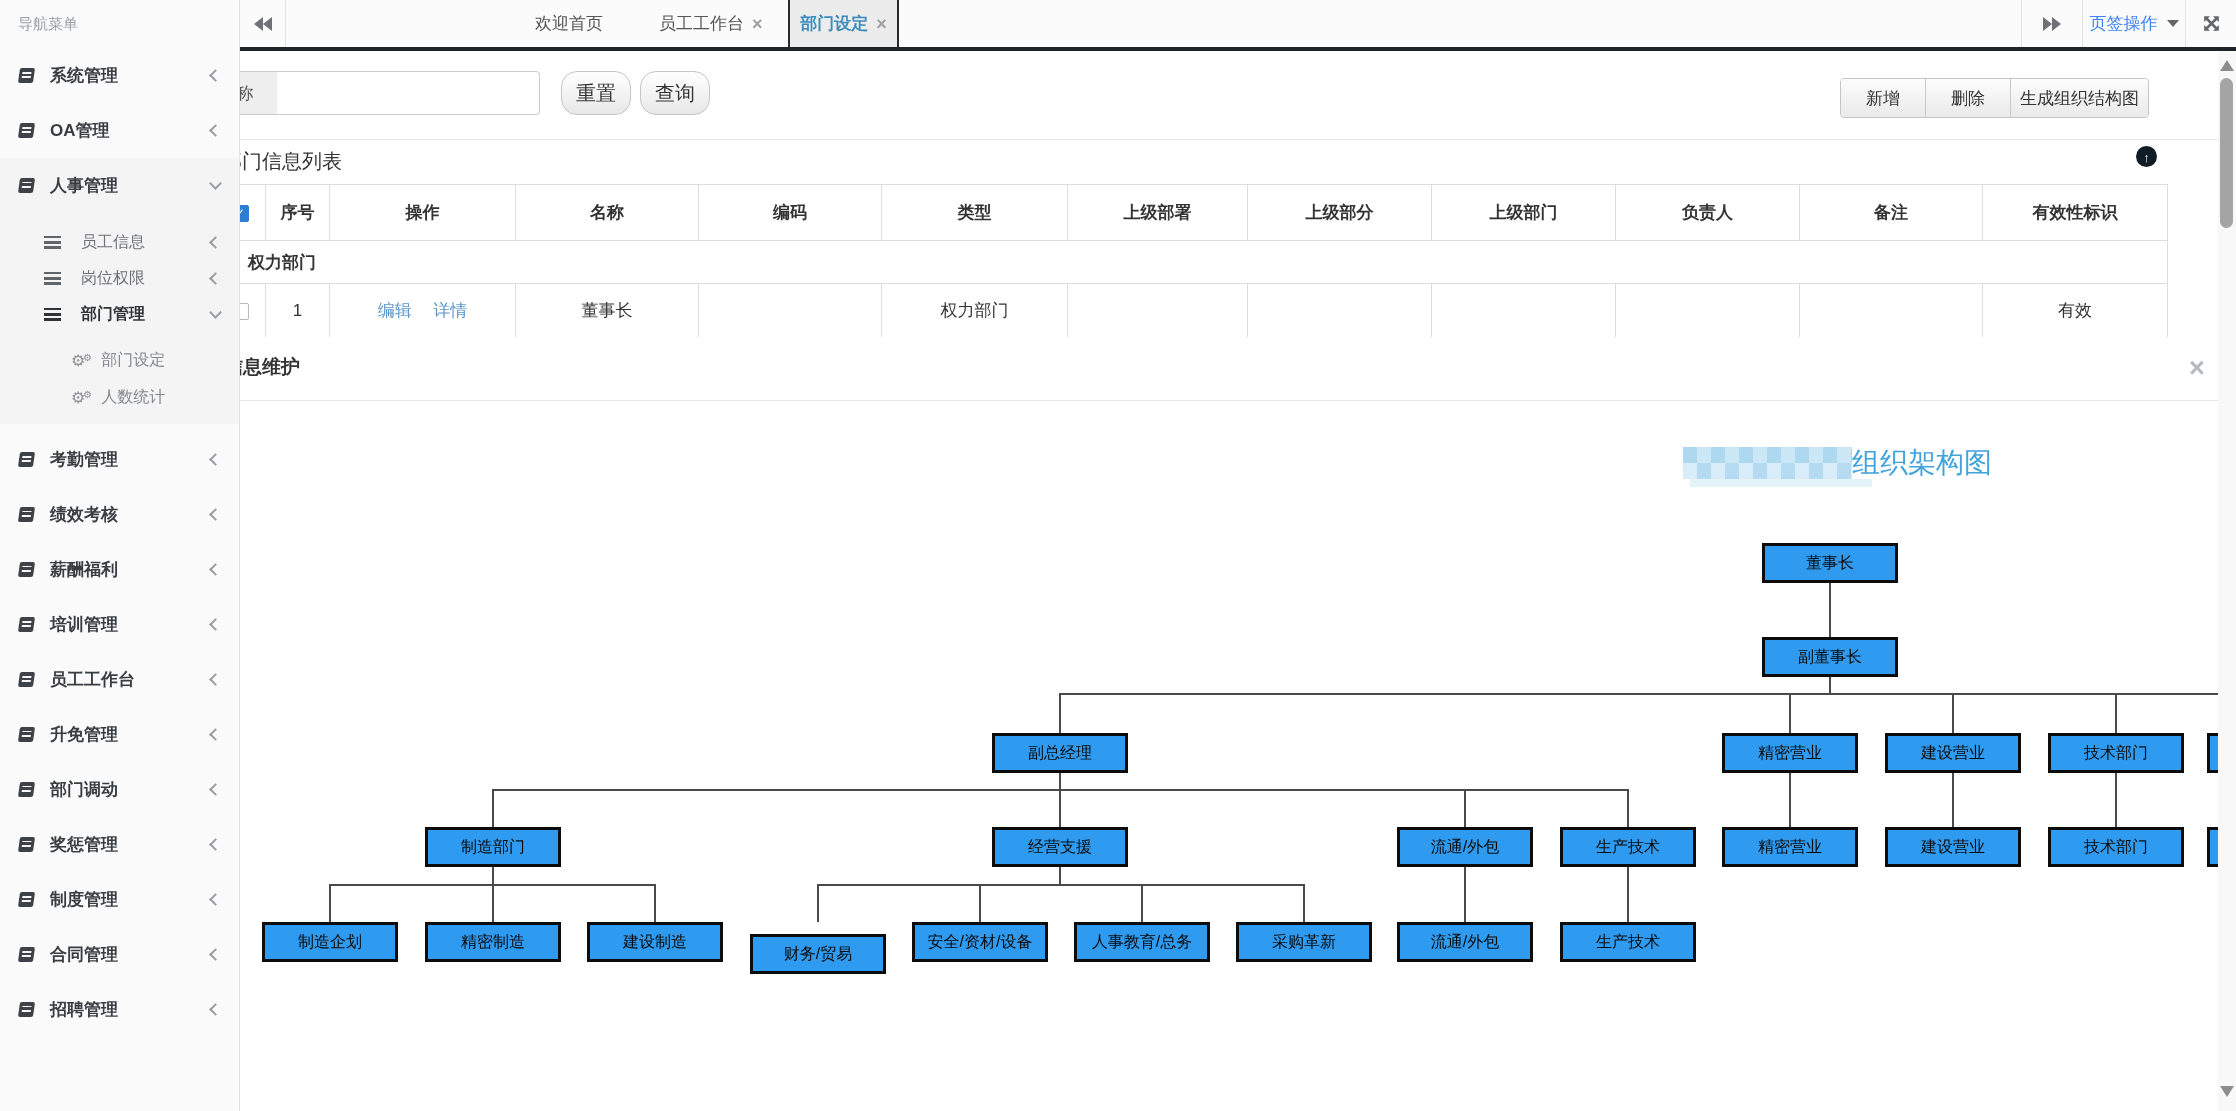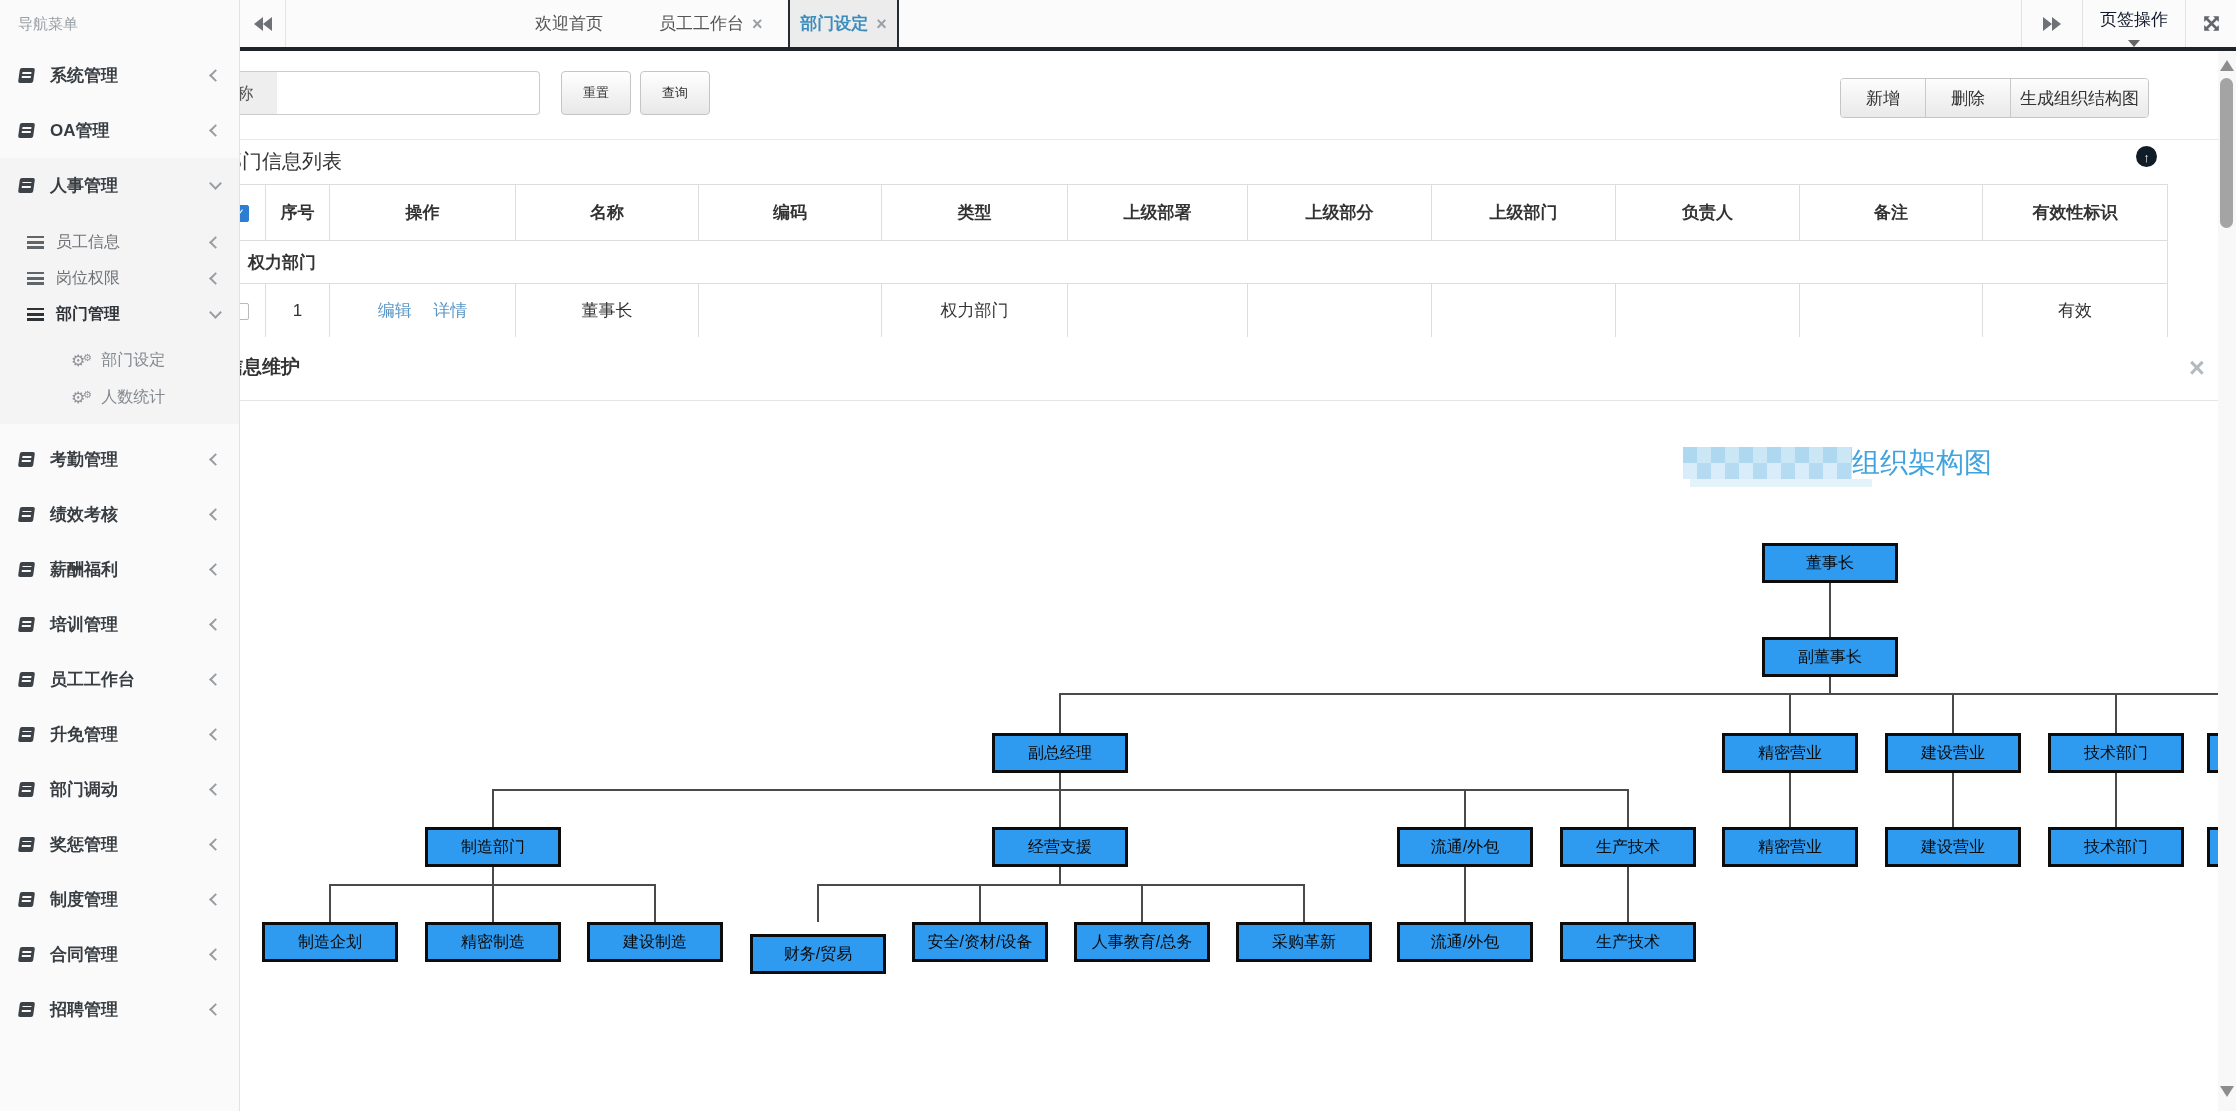--- a/index.html
+++ b/index.html
@@ -15,33 +15,33 @@
   .dtri { width:0; height:0; border-top:7px solid transparent; border-bottom:7px solid transparent; }
   .dtri-l { border-right:9px solid #6e7276; }
   .dtri-r { border-left:9px solid #6e7276; }
   .tab { position:absolute; top:0; height:47px; display:flex; align-items:center; gap:8px;
          padding:0 14px; font-size:17px; color:#555; cursor:pointer; white-space:nowrap; }
   .tab-active { background:#ececec; color:#3c8dbc; font-weight:700;
                 border-left:2px solid #252b31; border-right:2px solid #252b31; }
   .tab-close { font-size:18px; font-weight:700; color:#9aa0a6; line-height:1; }
   .tab-close::before { content:"×"; }
   .tab-ops { position:absolute; left:1843px; top:0; width:102px; height:47px; display:flex;
-             align-items:center; justify-content:flex-end; gap:9px; font-size:17px; color:#0f172a; cursor:pointer;flex-direction:column; }
+             align-items:center; justify-content:center; gap:9px; font-size:17px; color:#3b82f6; cursor:pointer; }
   .caret { width:0; height:0; border-left:6px solid transparent; border-right:6px solid transparent; border-top:7px solid #666; }
   .tab-expand { position:absolute; left:1945px; top:0; width:51px; height:47px; display:flex;
                 align-items:center; justify-content:center; border-left:1px solid #e2e2e2; cursor:pointer; }
 
   
   .sidebar { position:absolute; left:0; top:0; width:240px; height:1111px; background:#fafafa;
              border-right:1px solid #e3e3e3; z-index:30; }
   .nav-header { height:48px; display:flex; align-items:center; padding-left:18px;
                 color:#9aa0a5; font-size:15px; }
   .mi1 { height:55px; display:flex; align-items:center; gap:16px; padding:0 19px;
          font-size:17px; font-weight:600; color:#383d42; cursor:pointer; }
-  .mi2 { height:36px; display:flex; align-items:center; gap:12px; padding:0 19px 0 27px;
+  .mi2 { height:36px; display:flex; align-items:center; gap:20px; padding:0 19px 0 44px;
          font-size:16px; color:#6e7276; cursor:pointer;text-align:center; }
   .mi2.mi-strong { color:#2e3338; font-weight:700; }
   .mi3 { height:37px; display:flex; align-items:center; gap:9px; padding:0 19px 0 71px;
          font-size:16px; color:#83888d; cursor:pointer; }
   .expanded-block { background:#f4f4f5; padding-bottom:8px; }
   .submenu-gap { margin-top:11px; }
   .subsub-gap { margin-top:10px; }
   .after-block { margin-top:8px; }
   .spacer { margin-left:auto; }
   .chev { width:9px; height:9px; border-right:2px solid #989da2; border-bottom:2px solid #989da2; flex:none; }
@@ -58,22 +58,22 @@
   .icon-cogs::before { content:"⚙"; font-size:16px; }
   .icon-cogs::after { content:"⚙"; font-size:10px; vertical-align:5px; margin-left:-2px; }
 
   
   .addon-label { position:absolute; left:195px; top:71px; width:83px; height:44px; background:#eee;
                  border:1px solid #ccc; border-radius:4px 0 0 4px; display:flex; align-items:center;
                  justify-content:center; font-size:17px; color:#555; }
   .name-input { position:absolute; left:277px; top:71px; width:263px; height:44px; background:#fff;
                 border:1px solid #ccc; border-radius:0 4px 4px 0; border-left:none; padding:0 12px;
                 font-size:17px; color:#333; outline:none; }
-  .btn { background:linear-gradient(180deg,#ffffff,#e8e8e8); border:1px solid #c5c5c5; border-radius:4px;
-         font-size:13px; color:#333; cursor:pointer; font-family:inherit; }
+  .btn { background:linear-gradient(180deg,#ffffff,#e8e8e8); border:1px solid #c5c5c5; border-radius:16px;
+         font-size:20px; color:#333; cursor:pointer; font-family:inherit; }
   .btn-reset { position:absolute; left:561px; top:71px; width:70px; height:44px; }
   .btn-search { position:absolute; left:640px; top:71px; width:70px; height:44px; }
   .btn-group { position:absolute; left:1840px; top:78px; height:40px; display:flex;
                border:1px solid #c5c5c5; border-radius:4px; overflow:hidden; }
   .btn-group .gbtn { height:100%; background:linear-gradient(180deg,#fdfdfd,#e9e9e9); border:none;
                border-right:1px solid #c9c9c9; font-size:17px; color:#333; cursor:pointer; font-family:inherit; }
   .btn-group .gbtn:last-child { border-right:none; }
   .gbtn-add { width:85px; } .gbtn-del { width:85px; } .gbtn-gen { width:137px; }
 
   .divider-1 { position:absolute; left:150px; top:139px; width:2068px; height:0; border-top:1px solid #e8e8e8; }

